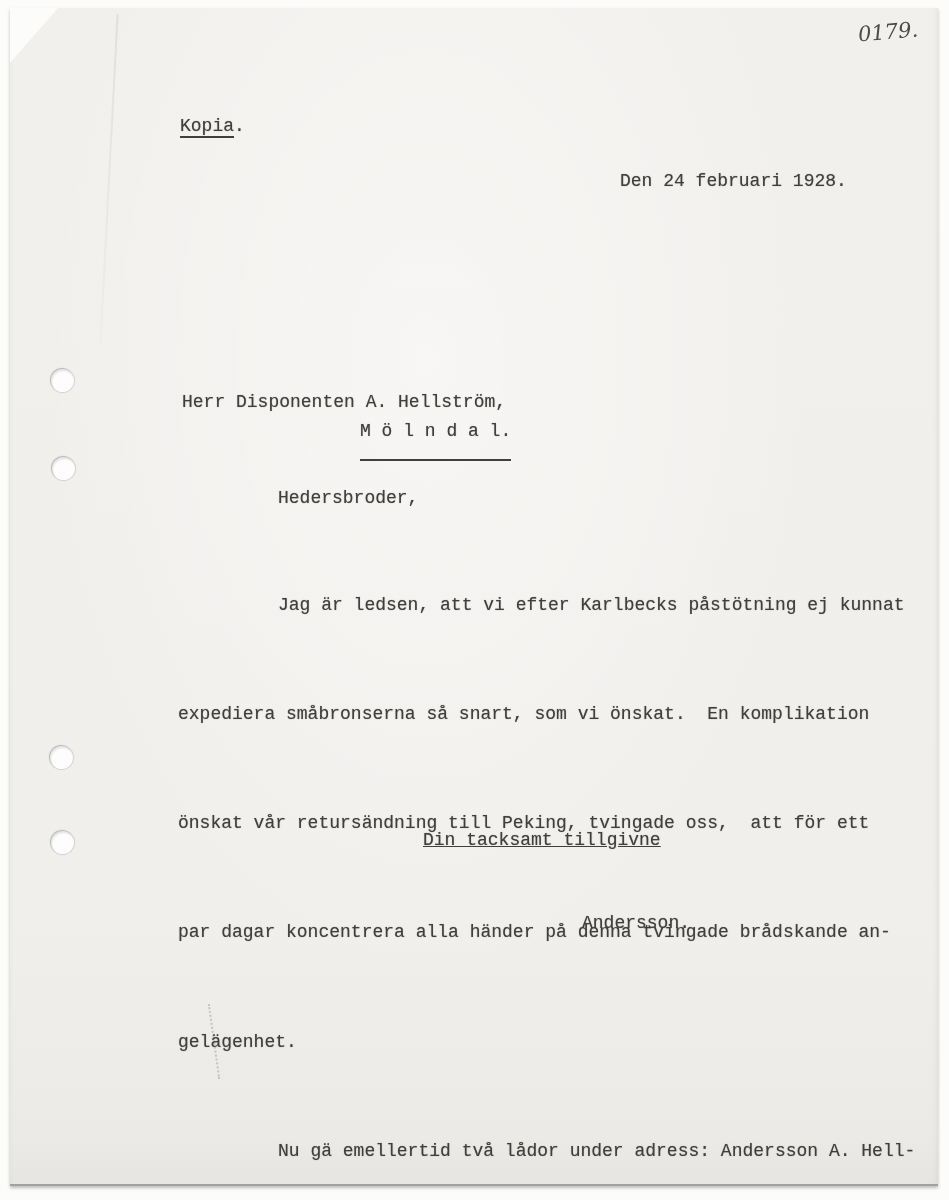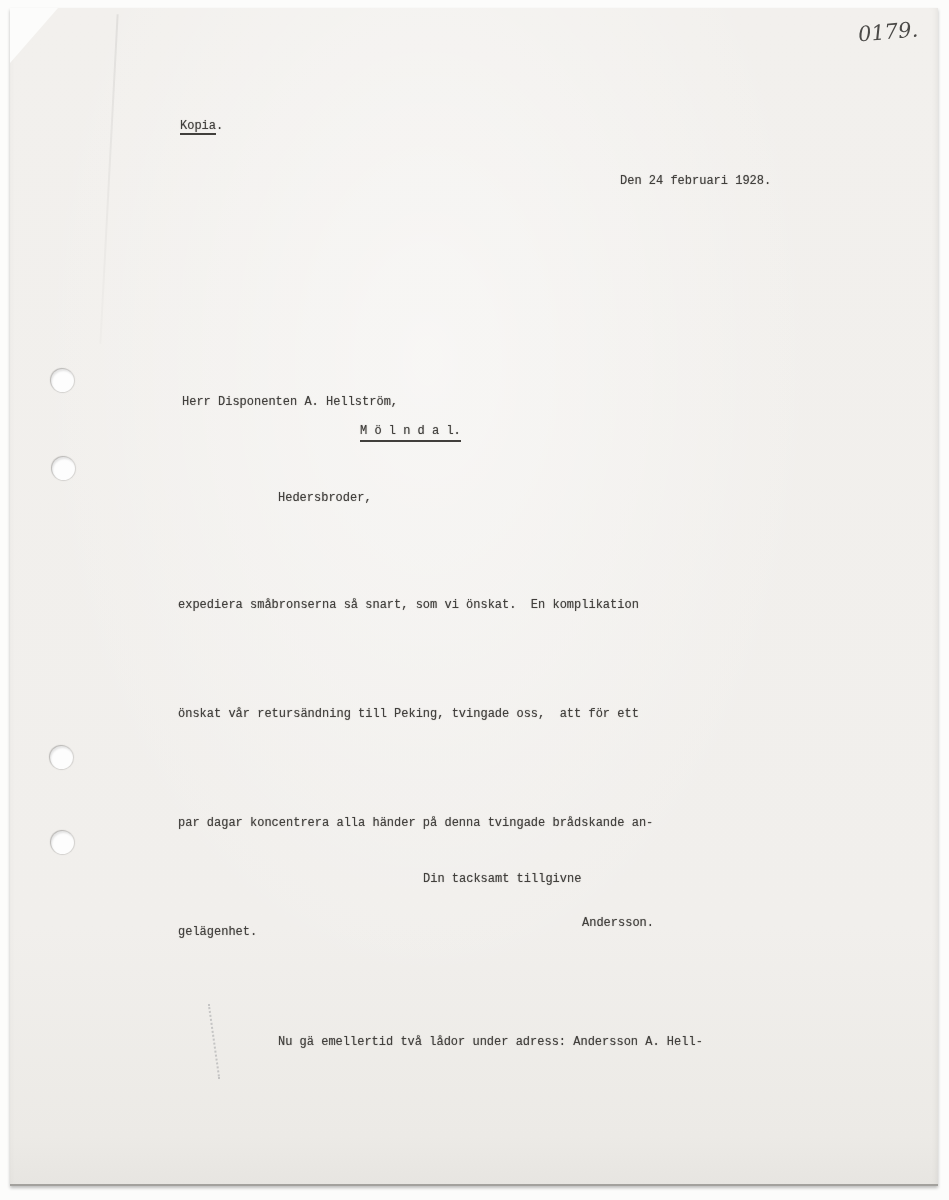--- a/index.html
+++ b/index.html
@@ -40,46 +40,46 @@
     box-shadow:inset 1px 2px 2px rgba(0,0,0,0.10), 0 0 1px 1px rgba(0,0,0,0.13), -1px -1px 1px rgba(0,0,0,0.12);
   }
   .hole.h1{left:41px; top:361px;}
   .hole.h2{left:42px; top:449px;}
   .hole.h3{left:40px; top:738px;}
   .hole.h4{left:41px; top:823px;}
 
   .typed{
     position:absolute;
     color:#413f3c;
-    font-size:12px;
+    font-size:18px;
     line-height:36.4px;
     white-space:pre;
     text-shadow:0 0 1px rgba(70,68,64,0.55);
     letter-spacing:0;
   }
   .hand{
     position:absolute;
     left:848px; top:12px;
     font-family:"DejaVu Serif", serif;
     font-style:italic;
     font-size:21px;
     color:#4b4a48;
     transform:rotate(-5deg);
   }
   .kopia{left:170px; top:100px;}
   .kopia .ul{border-bottom:2px solid #413f3c; padding-bottom:0px;}
   .date{left:610px; top:155px;}
   .recipient{left:172px; top:360px;margin-top:16px;}
   .city{left:350px; top:405px;}
-  .city .ul{border-bottom:2px solid #413f3c; padding-bottom:2px;text-align:center;}
+  .city .ul{border-bottom:2px solid #413f3c; padding-bottom:18px;text-align:center;}
   .salutation{left:268px; top:448px;margin-top:24px;}
   .bodytext{left:168px; top:506px;}
   .bodytext .ln{display:block;}
   .bodytext .ind{padding-left:100px;}
-  .closing{left:413px; top:853px;}
+  .closing{left:413px; top:814px;text-decoration:underline;}
   .signature{left:572px; top:897px;}
   .pencil{
     position:absolute; left:203px; top:995px;
     width:10px; height:76px;
     border-left:2px dotted rgba(90,95,100,0.28);
     transform:rotate(-8deg);
   }
 </style>
 </head>
 <body>
@@ -99,20 +99,21 @@
 
   <div class="typed date">Den 24 februari 1928.</div>
 
   <div class="typed recipient">Herr Disponenten A. Hellström,</div>
 
   <div class="typed city"><span class="ul">M ö l n d a l.</span></div>
 
   <div class="typed salutation">Hedersbroder,</div>
 
   <div class="typed bodytext">
+    <span class="ln ind">Jag är ledsen, att vi efter Karlbecks påstötning ej kunnat</span>
     <span class="ln">expediera småbronserna så snart, som vi önskat.  En komplikation</span>
     <span class="ln">önskat vår retursändning till Peking, tvingade oss,  att för ett</span>
     <span class="ln">par dagar koncentrera alla händer på denna tvingade brådskande an-</span>
     <span class="ln">gelägenhet.</span>
     <span class="ln ind">Nu gä emellertid två lådor under adress: Andersson A. Hell-</span>
     
     
     
     
   </div>

